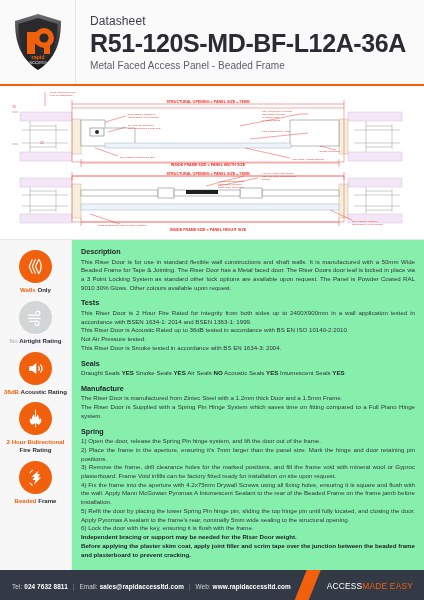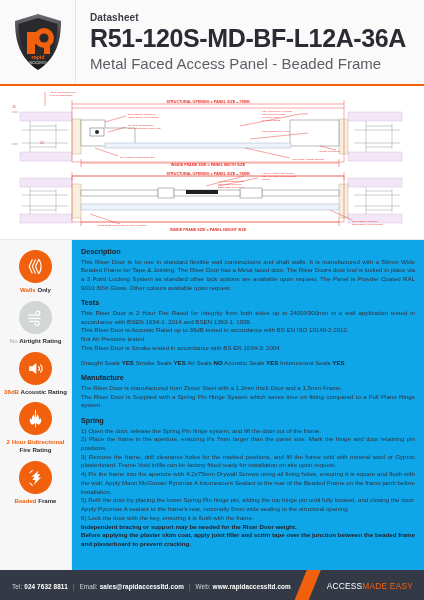--- a/index.html
+++ b/index.html
@@ -17,29 +17,29 @@
     display: flex; align-items: center;
   }
   .logo-box {
     width: 76px; height: 84px; background: #fafafa;
     display: flex; align-items: center; justify-content: center;
     border-right: 1px solid #e6e6e6;
   }
   .shield { width: 50px; height: 58px; display: block; }
   .header-text { padding-left: 14px; }
   .hdr-kicker {
-    font-size: 10px; font-weight: bold; color: #3c3c46;
+    font-size: 12px; font-weight: normal; color: #3c3c46;
     letter-spacing: .1px; margin-bottom: 1px;
   }
   .hdr-title {
     font-size: 25px; font-weight: bold; color: #2b2b33;
     letter-spacing: -.4px; line-height: 1.12;
   }
   .hdr-sub {
-    font-size: 15px; color: #5d5d66; margin-top: 3px; letter-spacing: .05px;
+    font-size: 10px; color: #5d5d66; margin-top: 3px; letter-spacing: .05px;
   }
   .hdr-rule { height: 2px; background: #f1600d; width: 100%; }
 
   
   .drawing-wrap {
     position: relative; width: 424px; height: 154px;
     background: #ffffff; overflow: hidden;
     border-bottom: 1px solid #e9e9e9;
   }
   .drawing-wrap svg { display: block; }
@@ -61,21 +61,21 @@
   .badge-circle.muted { background: #d3d6d6; }
   .badge-circle svg { display: block; }
   .badge-label {
     font-size: 6.1px; line-height: 1.28; color: #2b2b33; font-weight: bold;
     padding: 0 1px;
   }
   .badge-label .hl { color: #f1600d; }
   .badge-label .hl-muted { color: #b9bcbc; }
 
   .content {
-    flex: 1; padding: 7px 9px 0 9px; background: #0ea5e9;
+    flex: 1; padding: 7px 9px 0 9px; background: #86efac;
   }
   .sec-title {
     font-size: 7.2px; font-weight: bold; color: #1f1f26;
     margin-bottom: 1.5px;
   }
   .sec-block { margin-bottom: 6px; }
   p.txt {
     font-size: 6.15px; line-height: 1.42; color: #33333b;
     text-align: justify; margin: 0;
   }
@@ -345,20 +345,21 @@
 
       <div class="sec-block">
         <div class="sec-title">Tests</div>
         <p class="txt">This Riser Door is 2 Hour Fire Rated for integrity from both sides up to 2400X900mm in a wall application tested in accordance with BSEN 1634-1: 2014 and BSEN 1363-1: 1999.</p>
         <p class="txt">This Riser Door is Acoustic Rated up to 36dB tested in accordance with BS EN ISO 10140-2:2010.</p>
         <p class="txt">Not Air Pressure tested.</p>
         <p class="txt">This Riser Door is Smoke tested in accordance with BS EN 1634-3: 2004.</p>
       </div>
 
       <div class="sec-block">
+        <div class="sec-title">Seals</div>
         <p class="txt" id="seals-line"><span>Draught Seals </span><b>YES</b><span> Smoke Seals </span><b>YES</b><span> Air Seals </span><b>NO</b><span> Acoustic Seals </span><b>YES</b><span> Intumescent Seals </span><b>YES</b></p>
       </div>
 
       <div class="sec-block">
         <div class="sec-title">Manufacture</div>
         <p class="txt">The Riser Door is manufactured from Zintec Steel with a 1.2mm thick Door and a 1.5mm Frame.</p>
         <p class="txt">The Riser Door is Supplied with a Spring Pin Hinge System which saves time on fitting compared to a Full Piano Hinge system.</p>
       </div>
 
       <div class="sec-block">

